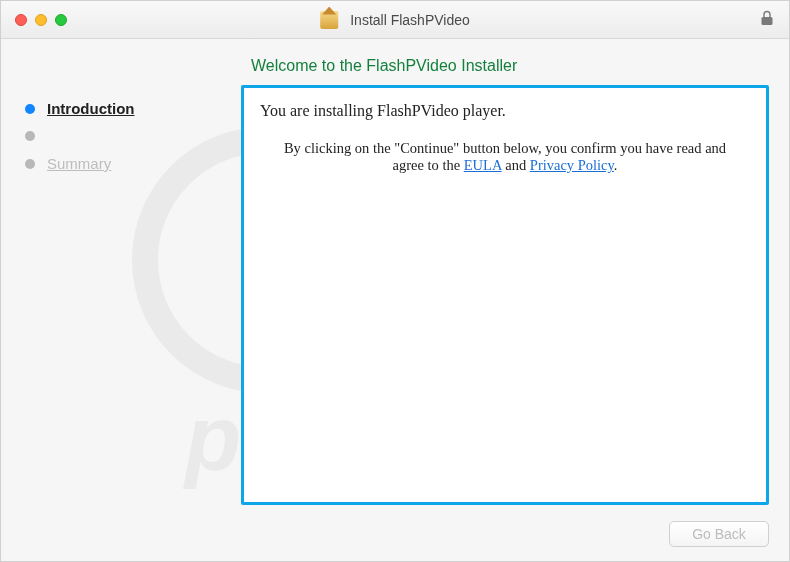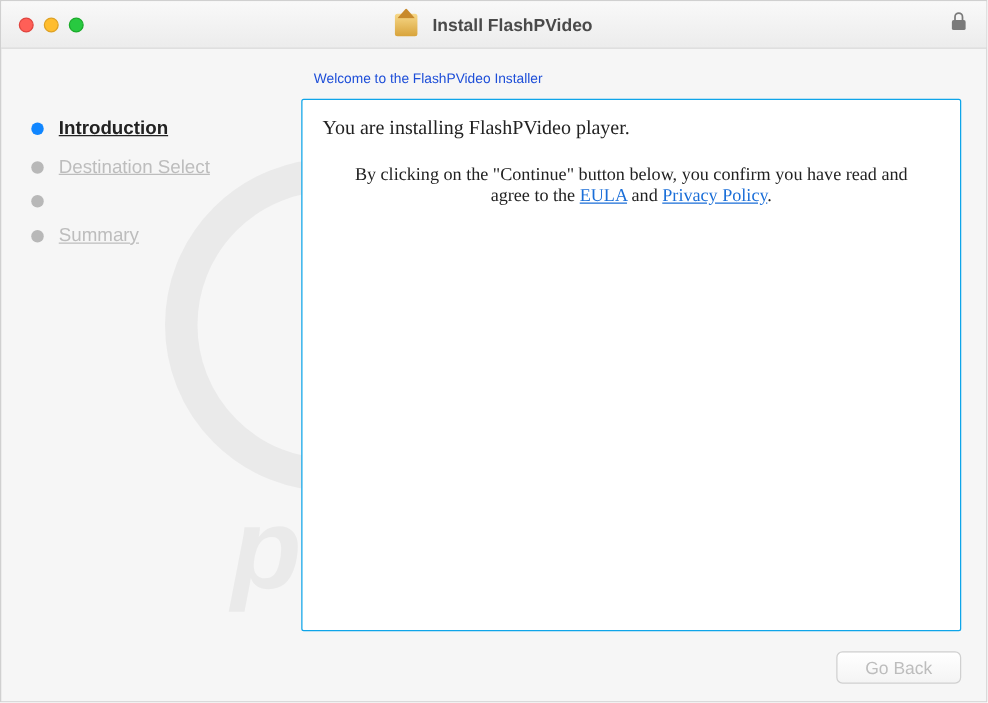--- a/index.html
+++ b/index.html
@@ -34,21 +34,20 @@
     .tl.green { background: #28c940; border: 0.5px solid #1aab29; }
     .title-center {
       position: absolute;
       left: 50%;
       transform: translateX(-50%);
       display: flex;
       align-items: center;
       gap: 12px;
       font-size: 14px;
       color: #4a4a4a;
-      font-weight: bold;
     }
     .pkg-icon {
       width: 18px; height: 18px;
       background: linear-gradient(#f7d98a, #d8a33a);
       border-radius: 2px;
       position: relative;
     }
     .pkg-icon::before {
       content: '';
       position: absolute;
@@ -62,43 +61,43 @@
     }
     .lock-area svg { width: 16px; height: 18px; }
     .body {
       flex: 1;
       display: flex;
       flex-direction: column;
       padding: 18px 20px 14px 20px;
       position: relative;
     }
     .welcome {
-      font-size: 11px;
-      color: #1d4ed8;
+      font-size: 16px;
+      color: #15803d;
       font-weight: 500;
       margin-left: 230px;
       margin-bottom: 10px;
     }
     .middle { flex: 1; display: flex; gap: 10px; }
     .sidebar { width: 210px; padding-top: 8px; }
     .step {
       display: flex;
       align-items: center;
       gap: 12px;
       padding: 7px 4px;
       font-size: 15px;
     }
     .bullet { width: 10px; height: 10px; border-radius: 50%; background: #b8b8b8; flex-shrink: 0; }
     .step.active .bullet { background: #1086ff; }
     .step.active .label { color: #222; font-weight: 700; }
     .step .label { color: #bdbdbd; text-decoration: underline; }
     .content-panel {
       flex: 1;
       background: #fff;
-      border: 1px solid #0ea5e9;
+      border: 3px solid #0ea5e9;
       border-radius: 2px;
       padding: 14px 16px;
       position: relative;
     }
     .intro-line {
       font-family: Georgia, "Times New Roman", serif;
       font-size: 16px;
       color: #222;
       margin-bottom: 20px;
     }
@@ -182,24 +181,20 @@
       </svg>
     </div>
 
     <div class="welcome">Welcome to the FlashPVideo Installer</div>
 
     <div class="middle">
       <div class="sidebar" id="sidebar">
           <div class="step active">
             <span class="bullet"></span>
             <span class="label">Introduction</span>
-          </div>
-          <div class="step">
-            <span class="bullet"></span>
-            <span class="label">Destination Select</span>
           </div>
           <div class="step">
             <span class="bullet"></span>
           </div>
           <div class="step">
             <span class="bullet"></span>
             <span class="label">Summary</span>
           </div>
         </div>
 

